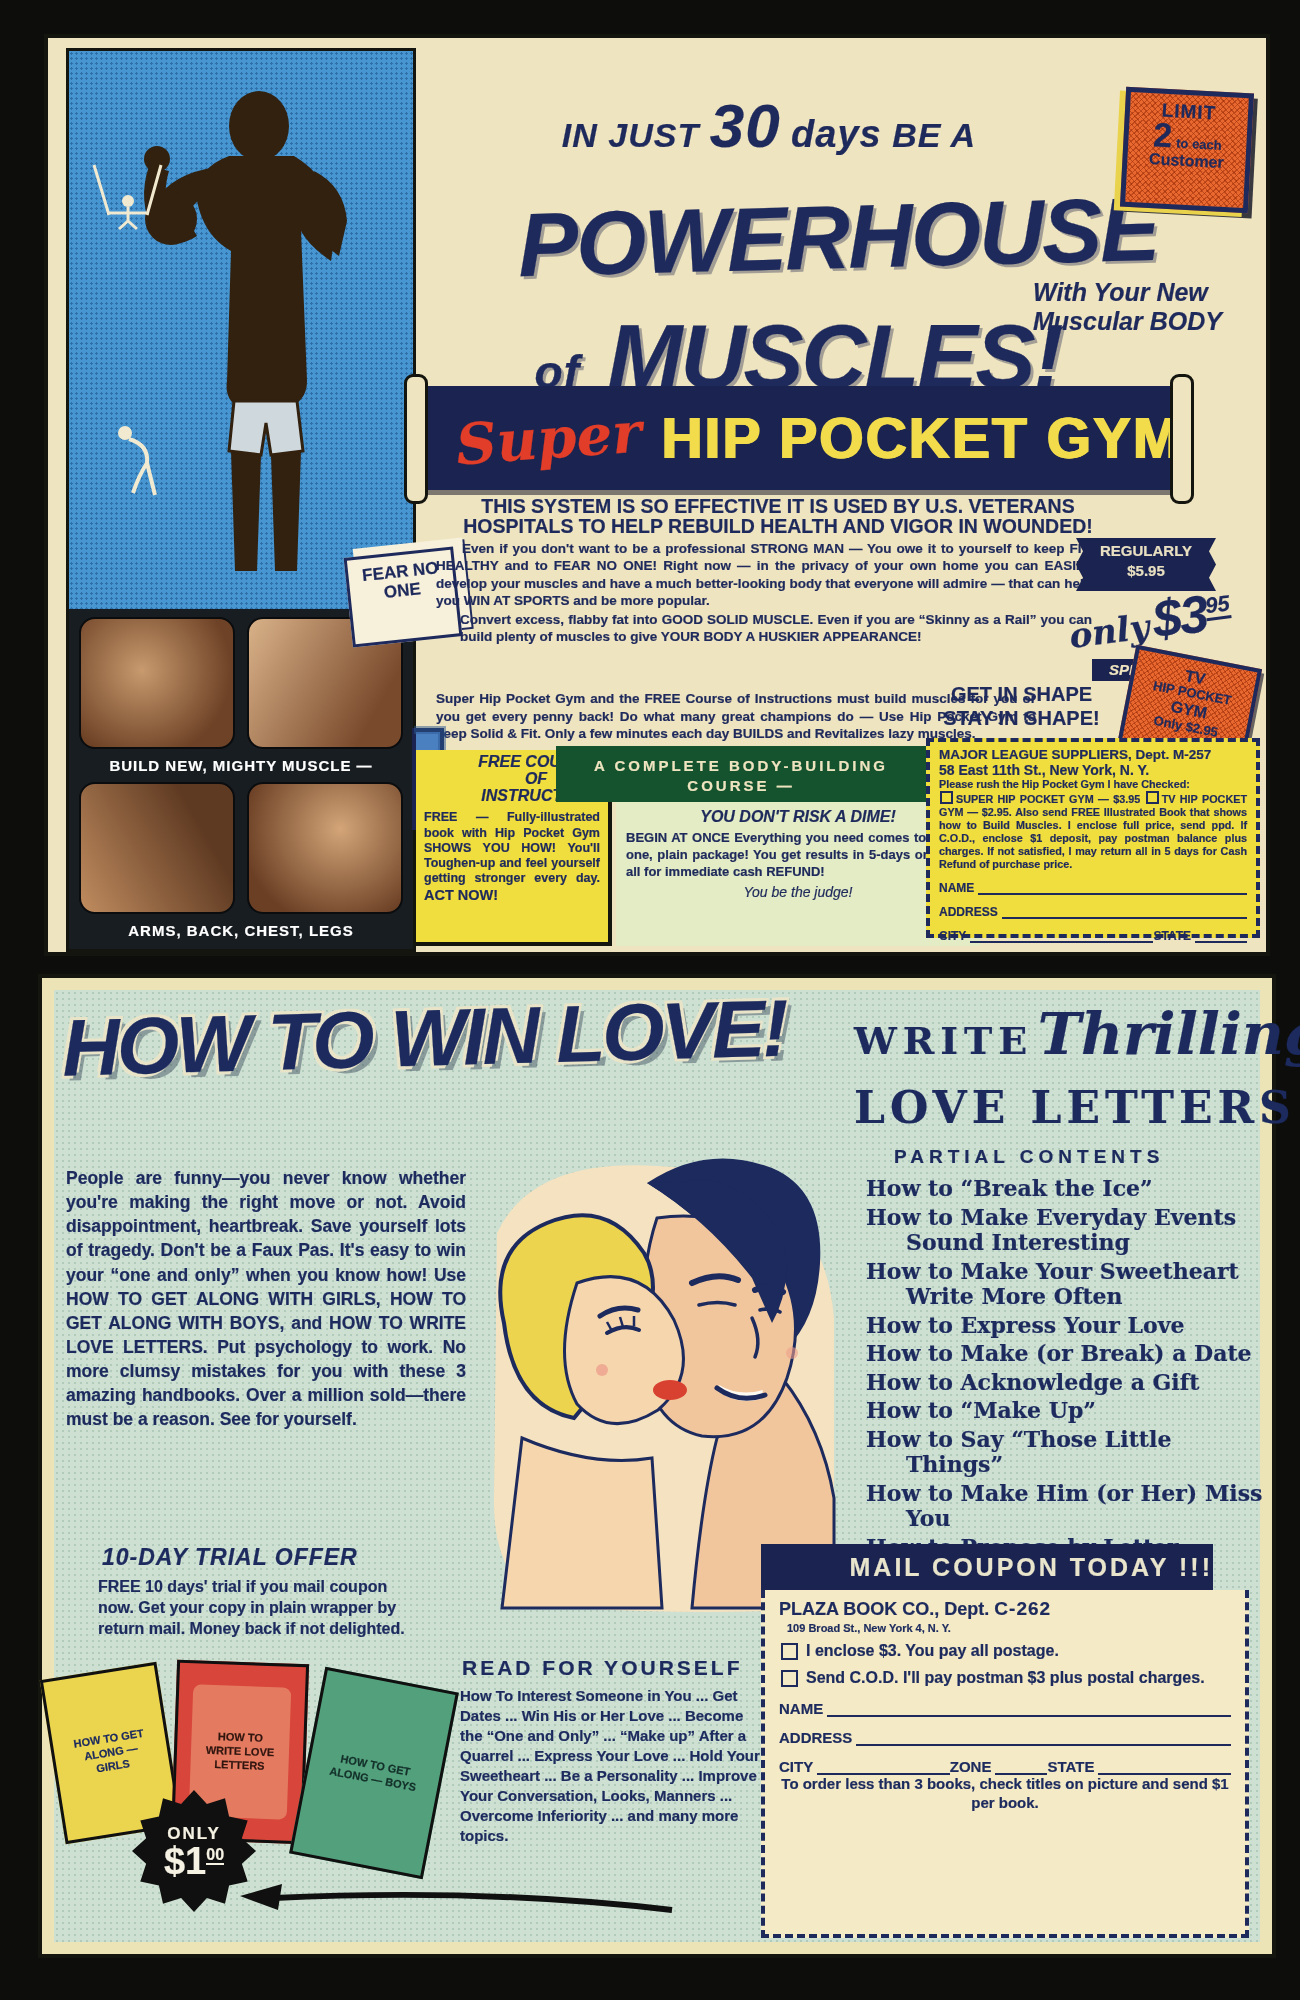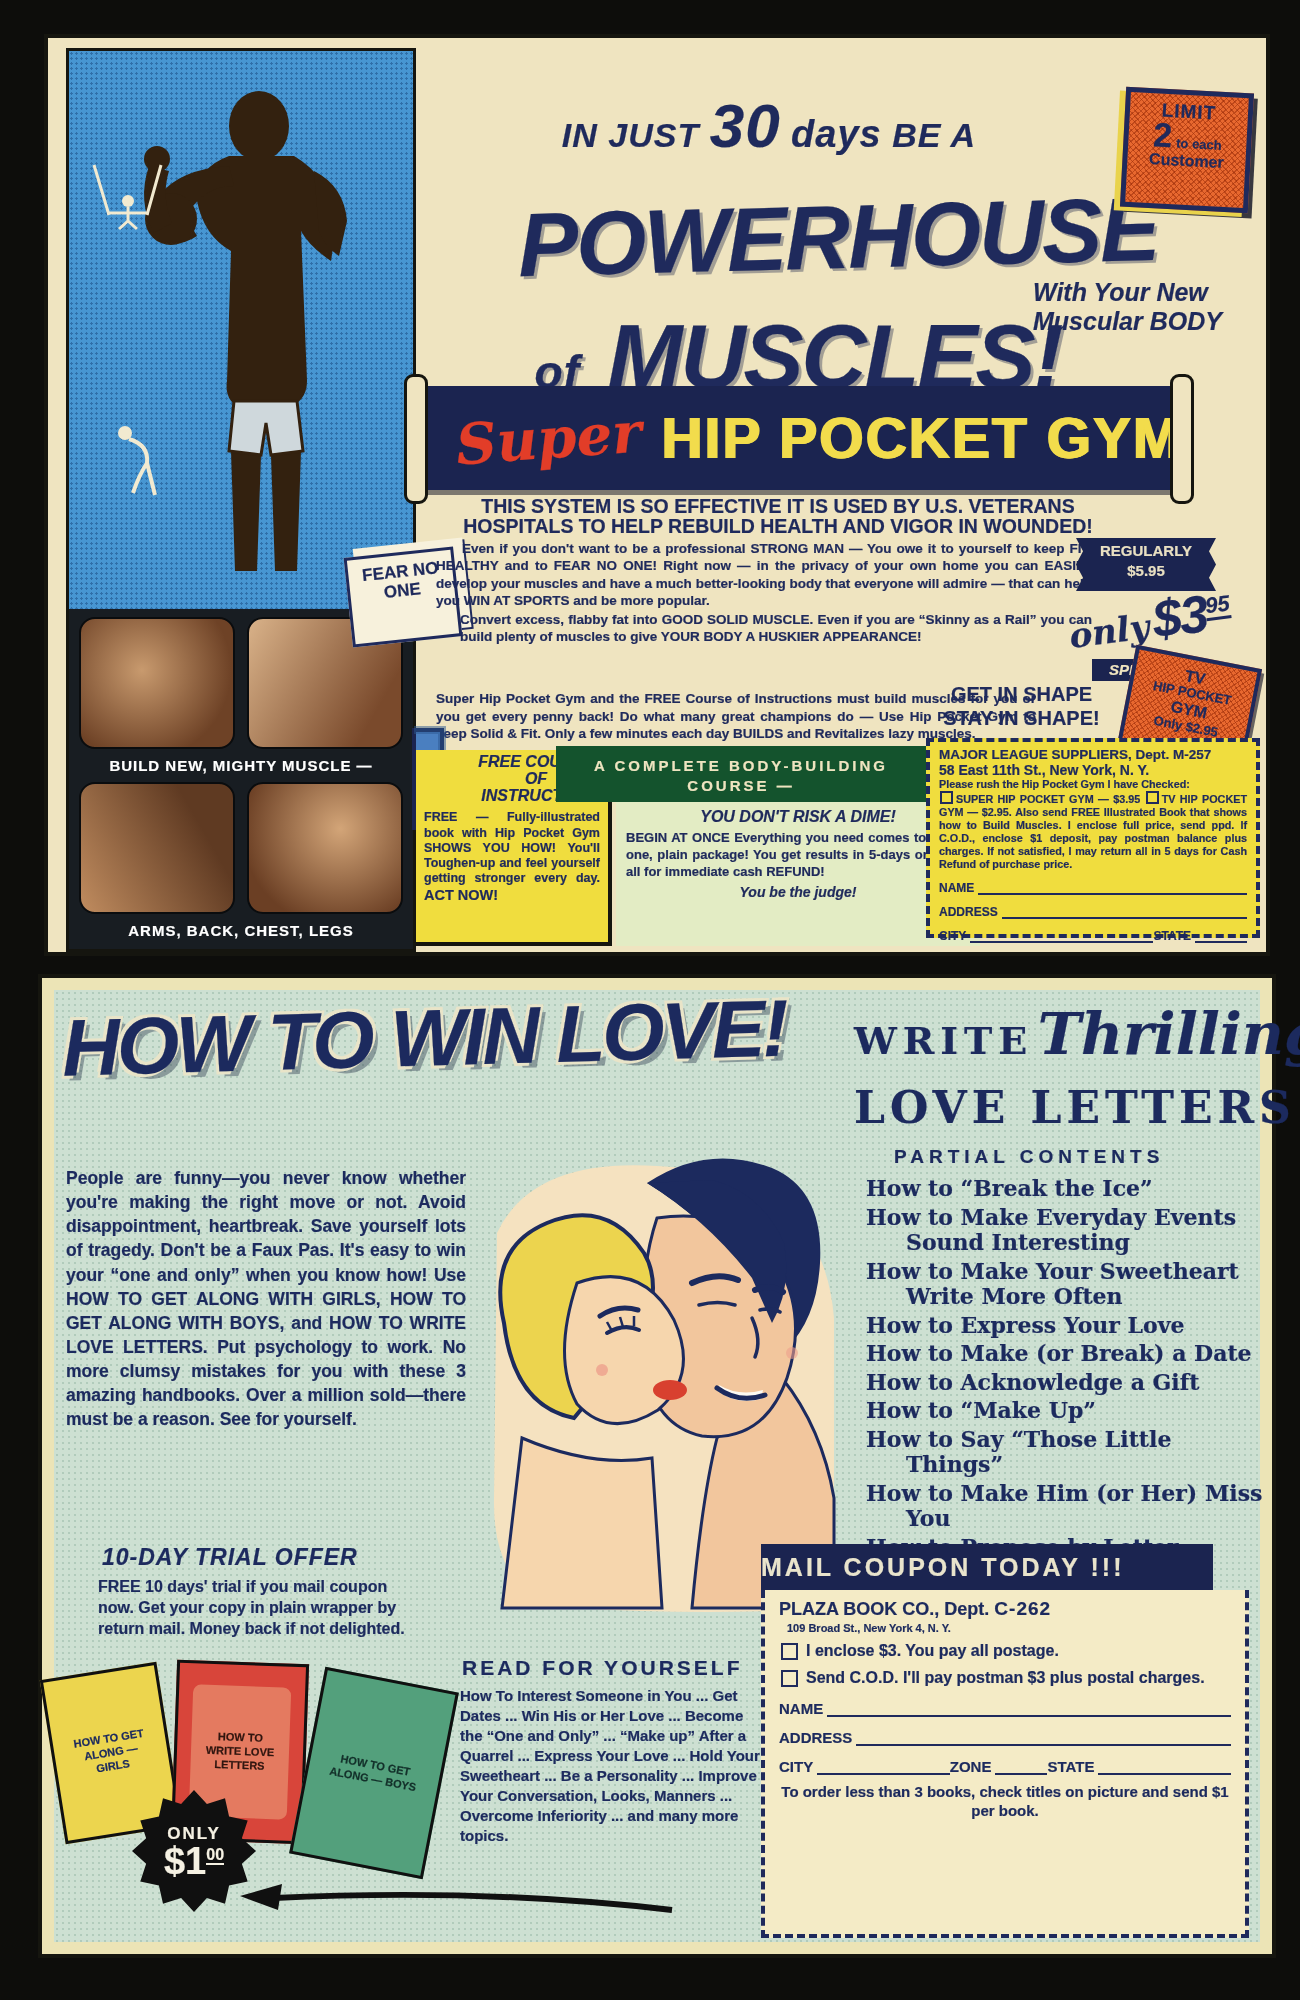--- a/index.html
+++ b/index.html
@@ -88,21 +88,21 @@
     border-bottom:4px solid #15150f;color:#1f2a5c;padding:4px 8px;box-sizing:border-box;}
   .free-head{margin-left:52px;text-align:center;font-weight:700;font-style:italic;font-size:16px;line-height:1.05;width:120px;}
   .free-body{margin-top:6px;font-weight:700;font-size:12.5px;line-height:1.22;text-align:justify;}
   .free-act{font-size:14.5px;font-weight:700;}
 
   .complete-banner{left:508px;top:708px;width:370px;height:56px;background:#14532d;color:#efe4c0;text-align:center;
     font-weight:700;font-size:15px;letter-spacing:3px;padding-top:10px;box-sizing:border-box;line-height:1.35;}
   .green-panel{left:568px;top:764px;width:364px;height:144px;background:#e3ecc4;padding:4px 10px;box-sizing:border-box;color:#1f2a5c;}
   .risk{text-align:center;font-weight:700;font-style:italic;font-size:16px;margin:2px 0 4px;}
   .begin{font-weight:700;font-size:13px;line-height:1.3;text-align:justify;}
-  .judge{text-align:center;font-weight:700;font-style:italic;font-size:14px;margin-top:3px;}
+  .judge{text-align:center;font-weight:400;font-style:italic;font-size:14px;margin-top:3px;}
 
   .gym-coupon{left:878px;top:700px;width:334px;height:200px;background:#f0dd3e;border:4px dashed #1f2a5c;
     color:#1f2a5c;padding:5px 9px;box-sizing:border-box;}
   .gc-co{font-size:13.5px;font-weight:700;}
   .gc-addr{font-size:14px;font-weight:700;}
   .gc-small{font-size:10.8px;font-weight:700;line-height:1.2;text-align:justify;}
   .cbx{display:inline-block;width:9px;height:9px;border:2px solid #1f2a5c;vertical-align:-1px;margin:0 3px 0 1px;}
   .wrow{display:flex;align-items:flex-end;font-size:12px;font-weight:700;margin-top:9px;}
   .wline{flex:1;border-bottom:2px solid #1f2a5c;height:13px;margin-left:4px;}
   .wline.short{flex:0 0 52px;}
@@ -145,33 +145,33 @@
   .burst{position:absolute;left:88px;top:132px;width:124px;height:122px;background:#101010;color:#f5f1e3;
     display:flex;flex-direction:column;align-items:center;justify-content:center;
     clip-path:polygon(100% 50%,88.6% 60.4%,93.3% 75%,78.3% 78.3%,75% 93.3%,60.4% 88.6%,50% 100%,39.6% 88.6%,25% 93.3%,21.7% 78.3%,6.7% 75%,11.4% 60.4%,0 50%,11.4% 39.6%,6.7% 25%,21.7% 21.7%,25% 6.7%,39.6% 11.4%,50% 0,60.4% 11.4%,75% 6.7%,78.3% 21.7%,93.3% 25%,88.6% 39.6%);}
   .burst .o{font-size:17px;font-weight:700;letter-spacing:2px;}
   .burst .p{font-size:38px;font-weight:700;line-height:.9;}
   .burst .c{font-size:16px;font-weight:700;vertical-align:14px;border-bottom:2px solid #f5f1e3;}
 
   .read-title{left:420px;top:678px;width:320px;color:#1c2a5e;font-weight:700;font-size:21px;letter-spacing:3px;}
   .read-body{left:418px;top:708px;width:305px;color:#1c2a5e;font-weight:700;font-size:15px;line-height:1.33;}
 
-  .mail-banner{left:719px;top:566px;width:452px;height:46px;background:#1b2450;color:#e9e4cc;text-align:left;
+  .mail-banner{left:719px;top:566px;width:452px;height:46px;background:#1b2450;color:#e9e4cc;text-align:right;
     font-weight:700;font-size:25px;letter-spacing:3px;line-height:46px;}
   .love-coupon{left:719px;top:612px;width:488px;height:348px;background:#f4ebc6;border:4px dashed #1f2a5c;border-top:none;
     color:#1c2a5e;padding:8px 14px;box-sizing:border-box;}
   .lc-co{font-size:18px;font-weight:700;}
   .lc-co .dept{font-size:19px;letter-spacing:1px;}
   .lc-addr{font-size:11px;font-weight:700;margin:2px 0 1px 8px;}
   .lc-desc{font-size:16px;font-weight:700;line-height:1.3;}
   .opt-row{display:flex;align-items:flex-start;margin-top:7px;font-size:16px;font-weight:700;line-height:1.25;}
   .cbx2{flex:0 0 13px;width:13px;height:13px;border:2.5px solid #1f2a5c;margin:2px 8px 0 2px;}
   .love-coupon .wrow{font-size:15px;margin-top:12px;}
   .love-coupon .wline{border-bottom-width:2.5px;}
-  .lc-footer{text-align:center;font-size:15px;font-weight:700;line-height:1.25;margin-top:8px;}
+  .lc-footer{text-align:center;font-size:15px;font-weight:700;line-height:1.25;}
 </style>
 </head>
 <body>
 
 <div class="abs ad-gym">
 
   <div class="abs photo-panel">
     <svg class="abs" width="344" height="558" viewBox="0 0 344 558">
       <g fill="#33210f">
         <ellipse cx="190" cy="75" rx="30" ry="35"></ellipse>

